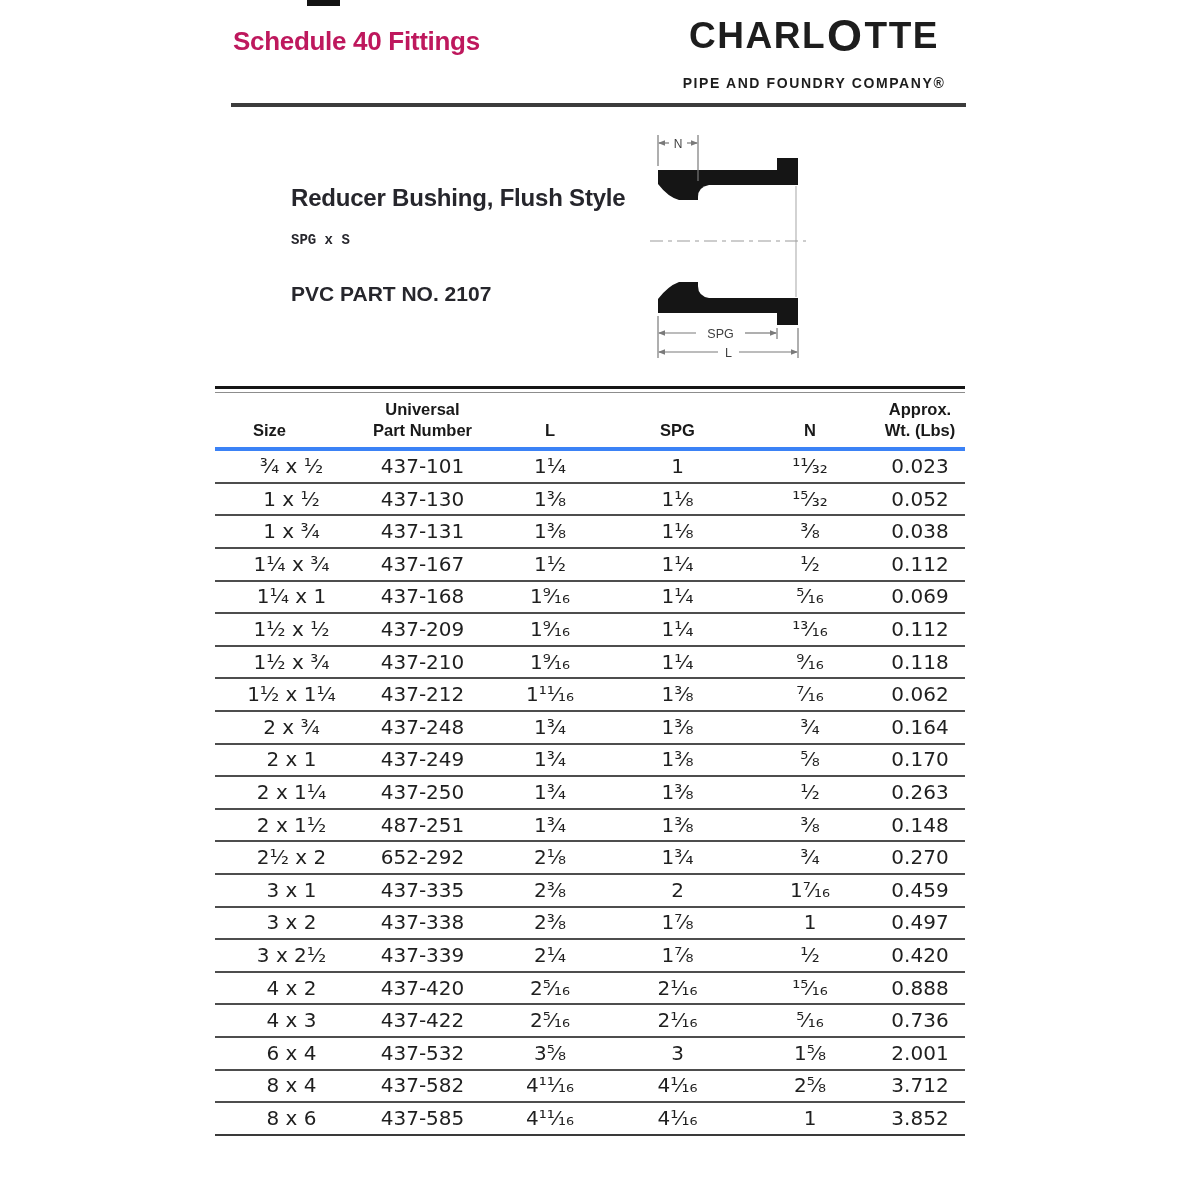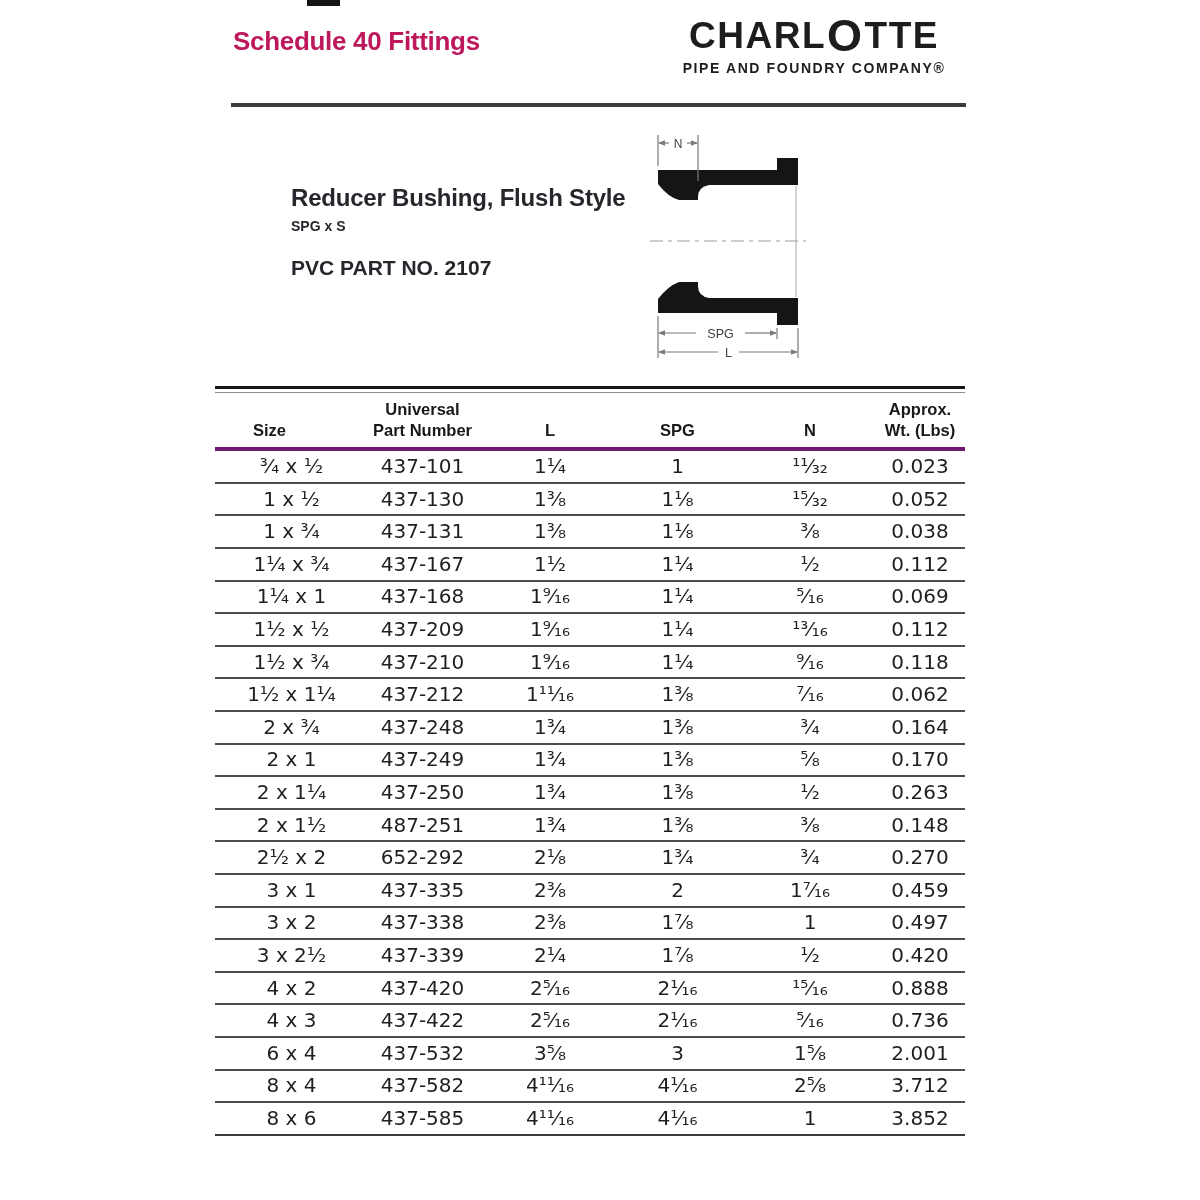--- a/index.html
+++ b/index.html
@@ -16,28 +16,28 @@
   .top-mark { position:absolute; left:307px; top:0; width:33px; height:6px; background:#141414; }
 
   .doc-title {
     position:absolute; left:233px; top:26px;
     font-size:26px; font-weight:bold; color:#be185d; letter-spacing:-0.3px;
   }
 
   .logo { position:absolute; left:660px; top:16px; width:308px; text-align:center; color:#1d1d1d; }
   .logo-brand { display:flex; align-items:center; justify-content:center; font-weight:bold; font-size:37px; letter-spacing:1.5px; line-height:1.1; }
   .logo-o { font-size:45px; line-height:0.8; margin:0 1px; }
-  .logo-tagline { font-size:14px; font-weight:bold; letter-spacing:1.6px; margin-top:3px; white-space:nowrap; }
+  .logo-tagline { font-size:14px; font-weight:bold; letter-spacing:1.6px; margin-top:18px; white-space:nowrap; }
 
   .header-rule { position:absolute; left:231px; top:103px; width:735px; height:3.5px; background:#3c3c3c; }
 
   .product { position:absolute; left:291px; top:176px; color:#26262c; }
   .product-name { font-size:24px; font-weight:bold; letter-spacing:-0.2px;margin-top:8px; }
-  .product-config { font-size:14px; font-weight:bold; margin-top:6px; }
-  .product-part { font-size:21px; font-weight:bold; margin-top:22px; }
+  .product-config { font-size:14px; font-weight:bold; margin-top:20px;font-family:Liberation Mono, monospace; }
+  .product-part { font-size:21px; font-weight:bold; margin-top:34px; }
 
   .diagram { position:absolute; left:648px; top:130px; width:160px; height:240px; }
   .dim-label { font-family:"Liberation Sans", sans-serif; }
 
   .spec-table-wrap { position:absolute; left:215px; top:386px; width:750px; }
   .rule-thick { height:3px; background:#161616; }
   .rule-thin  { height:1px; background:#8d8d8d; margin-top:3px; }
 
   table.spec { width:750px; border-collapse:collapse; table-layout:fixed; }
   table.spec col.c-size { width:140px; }
@@ -45,21 +45,21 @@
   table.spec col.c-l    { width:120px; }
   table.spec col.c-spg  { width:135px; }
   table.spec col.c-n    { width:130px; }
   table.spec col.c-wt   { width:90px; }
 
   table.spec thead th {
     font-size:16.5px; font-weight:bold; color:#191919;
     text-align:center; vertical-align:bottom;
     padding:6px 0 7px 0; line-height:1.25;
     white-space:pre-line;
-    border-bottom:4px solid #701a75;
+    border-bottom:4px solid #3b82f6;
   }
   table.spec thead th.col-size { text-align:left; padding-left:38px; }
 
   table.spec tbody td {
     height:30.6px;
     font-family:"DejaVu Sans", sans-serif;
     font-size:20px; color:#1f1f1f;
     text-align:center; vertical-align:middle;
     border-bottom:2px solid #4d4d4d;
     padding:0; line-height:1.05;

